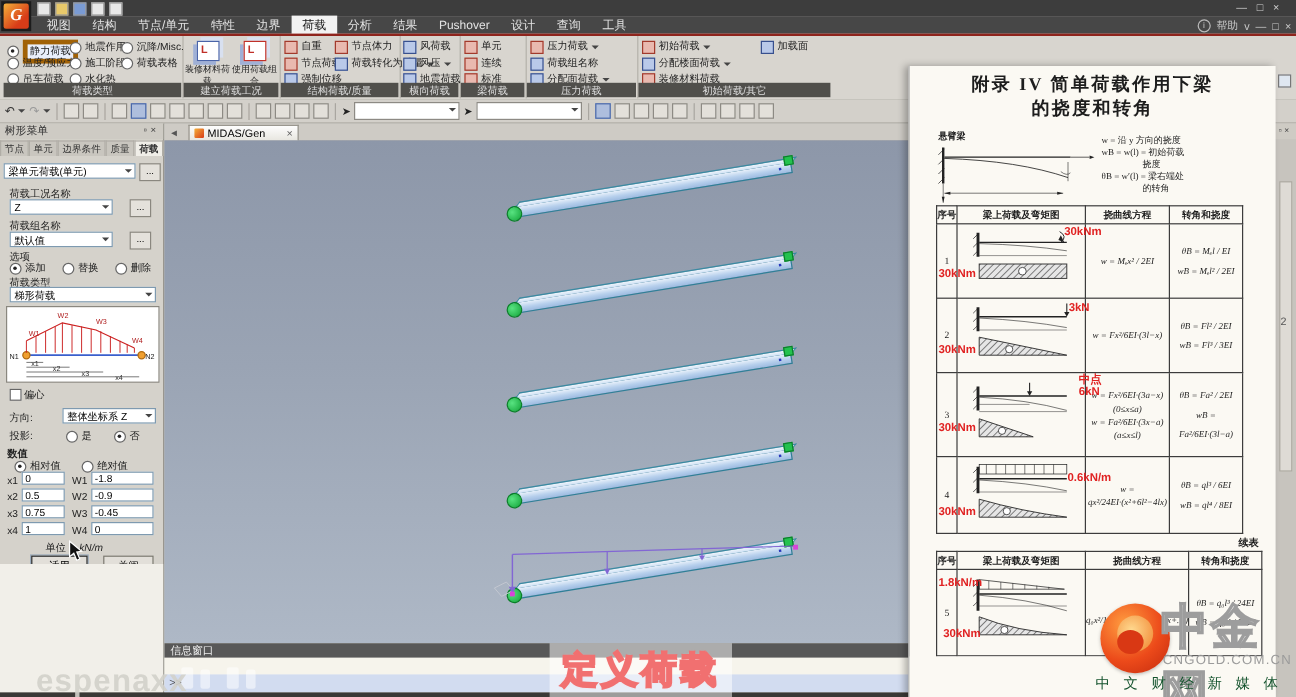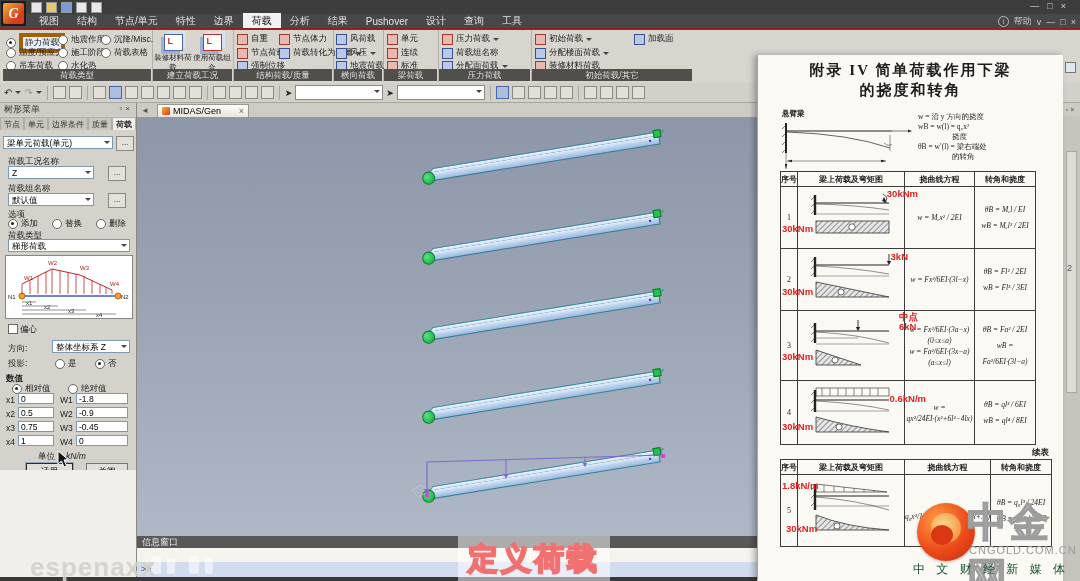--- a/index.html
+++ b/index.html
@@ -580,21 +580,21 @@
       <path d="M110,26 q5,4 8,1" fill="none" stroke="#222" stroke-width=".5"></path>
       <line x1="13" y1="44" x2="112" y2="44" stroke="#222" stroke-width=".5"></line>
       <polygon points="13,44 18,42.8 18,45.2" fill="#222"></polygon>
       <polygon points="112,44 107,42.8 107,45.2" fill="#222"></polygon>
       <line x1="12" y1="36" x2="12" y2="52" stroke="#222" stroke-width=".5"></line>
       <polygon points="12,52 10.8,47 13.2,47" fill="#222"></polygon>
     </svg>
 
     <div class="legend">
       <div>w = 沿 y 方向的挠度</div>
-      <div>wB = w(l) = q₀x²</div>
+      <div>wB = w(l) = 初始荷载</div>
       <div class="ind">挠度</div>
       <div>θB = w′(l) = 梁右端处</div>
       <div class="ind">的转角</div>
     </div>
 
     <table class="dtable" style="top:116px;">
       <colgroup>
           <col style="width:17px">
           <col style="width:107px">
           <col style="width:70px">

